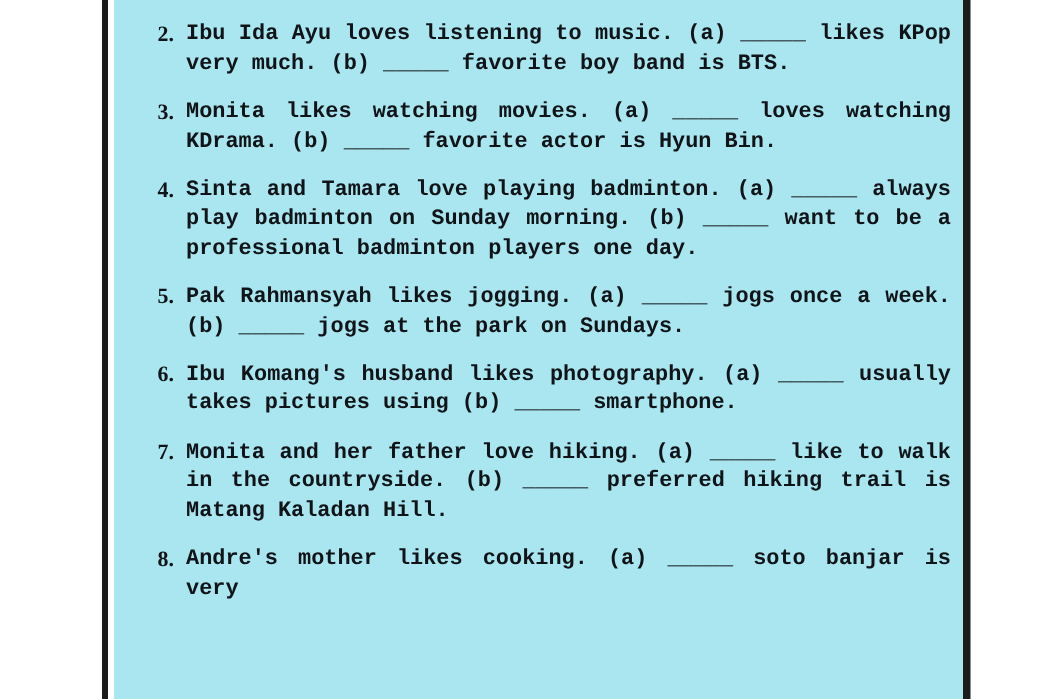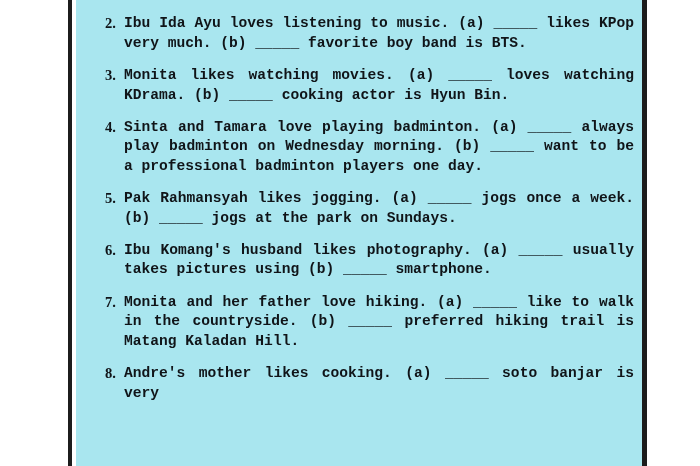--- a/index.html
+++ b/index.html
@@ -121,25 +121,25 @@
         <li class="q clip-top">
           <span class="num">1.</span>
           <span class="qtext">morning. (b) _____ bicycle is very expensive.</span>
         </li>
         <li class="q">
           <span class="num">2.</span>
           <span class="qtext">Ibu Ida Ayu loves listening to music. (a) _____ likes KPop very much. (b) _____ favorite boy band is BTS.</span>
         </li>
         <li class="q">
           <span class="num">3.</span>
-          <span class="qtext">Monita likes watching movies. (a) _____ loves watching KDrama. (b) _____ cooking actor is Hyun Bin.</span>
+          <span class="qtext">Monita likes watching movies. (a) _____ loves watching KDrama. (b) _____ favorite actor is Hyun Bin.</span>
         </li>
         <li class="q">
           <span class="num">4.</span>
-          <span class="qtext">Sinta and Tamara love playing badminton. (a) _____ always play badminton on Wednesday morning. (b) _____ want to be a professional badminton players one day.</span>
+          <span class="qtext">Sinta and Tamara love playing badminton. (a) _____ always play badminton on Sunday morning. (b) _____ want to be a professional badminton players one day.</span>
         </li>
         <li class="q">
           <span class="num">5.</span>
           <span class="qtext">Pak Rahmansyah likes jogging. (a) _____ jogs once a week. (b) _____ jogs at the park on Sundays.</span>
         </li>
         <li class="q">
           <span class="num">6.</span>
           <span class="qtext">Ibu Komang's husband likes photography. (a) _____ usually takes pictures using (b) _____ smartphone.</span>
         </li>
         <li class="q">

